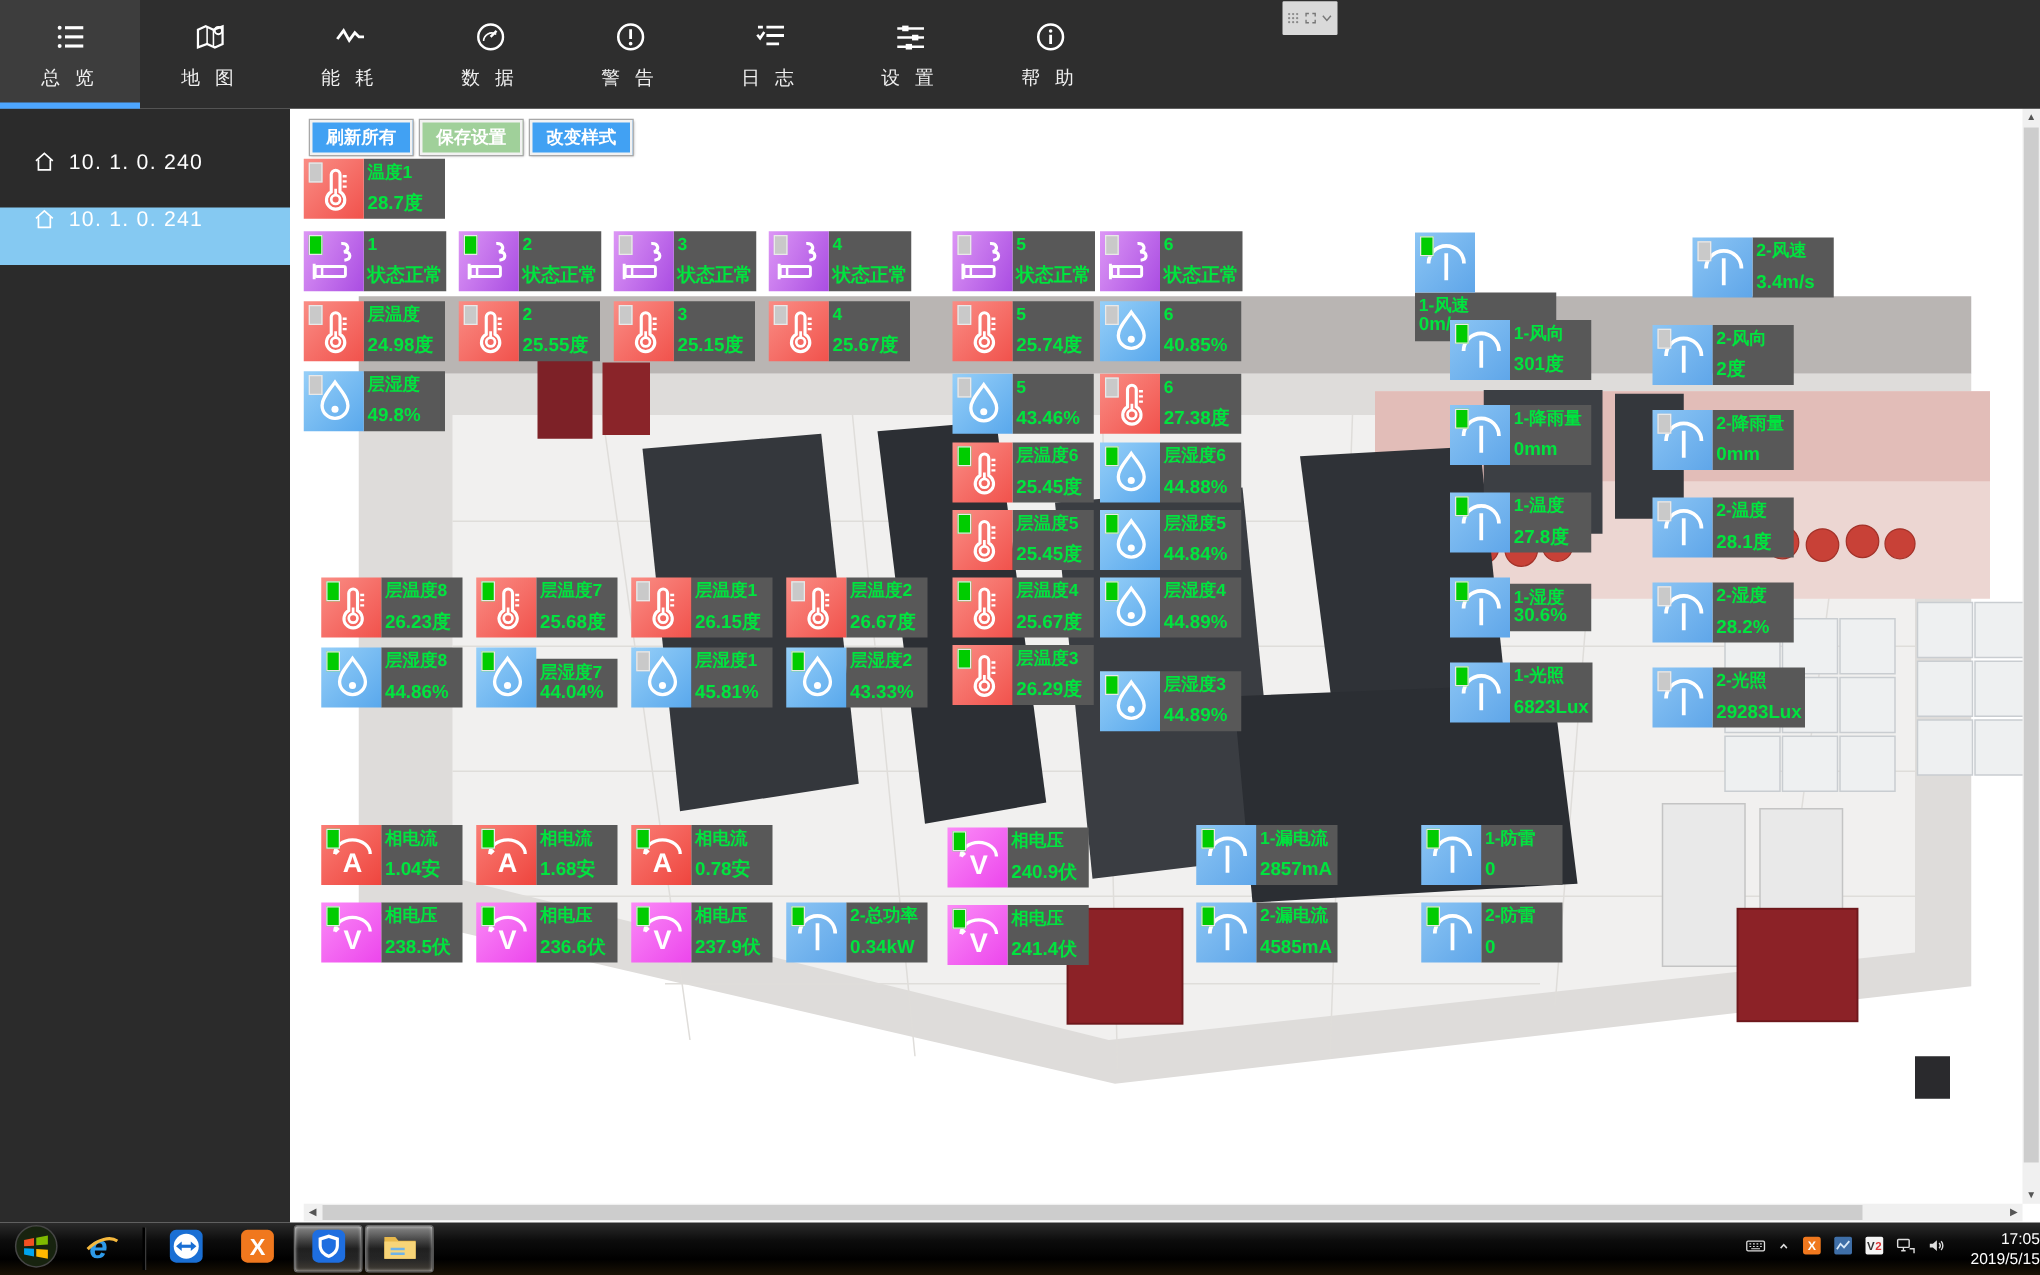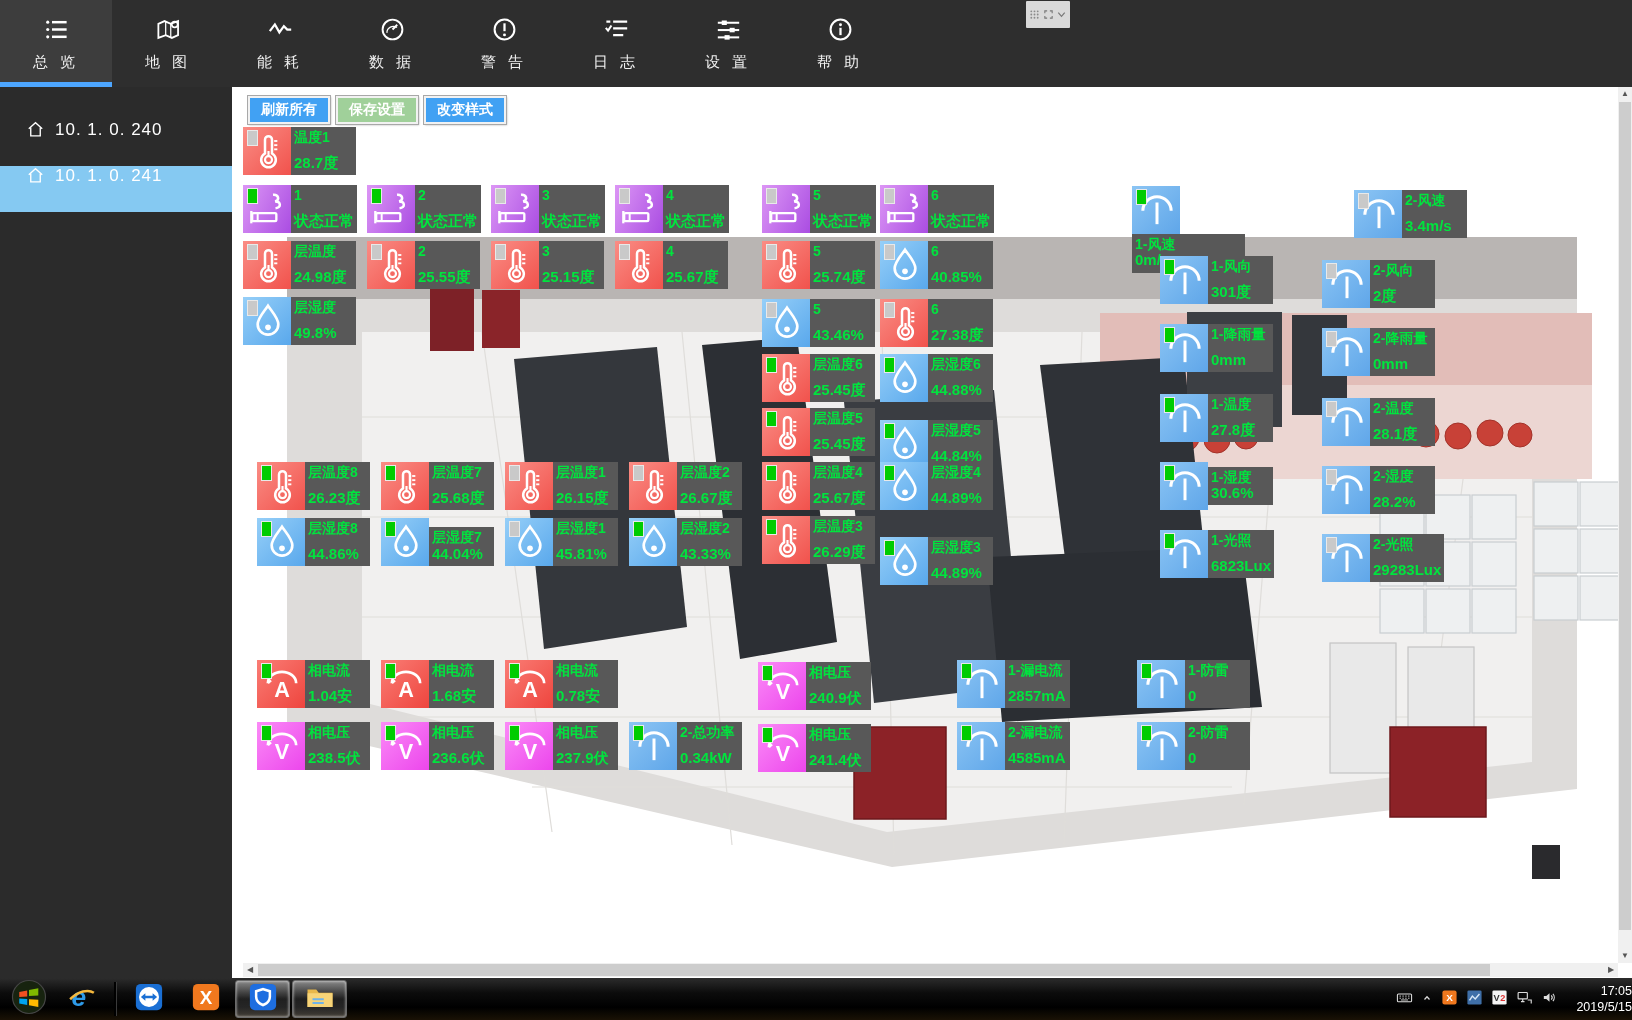--- a/index.html
+++ b/index.html
@@ -587,21 +587,21 @@
           <line x1="15.7" y1="6" x2="17.6" y2="6" stroke="#fff" stroke-width="1.1"></line>
           <line x1="15.7" y1="8.5" x2="17.6" y2="8.5" stroke="#fff" stroke-width="1.1"></line>
           <line x1="15.7" y1="11" x2="17.6" y2="11" stroke="#fff" stroke-width="1.1"></line>
         </svg>
       </div>
       <div class="blabel">
         <span class="bname">层温度5</span>
         <span class="bval">25.45度</span>
       </div>
     </div>
-    <div class="badge" style="left: 880px; top: 420px;">
+    <div class="badge" style="left: 880px; top: 408px;">
       <div class="bicon c-drop">
         <span class="ind on"></span>
         <svg viewBox="0 0 24 24">
           <path d="M12 2.8c3.2 4.6 6.2 7.6 6.2 11.2a6.2 6.2 0 11-12.4 0C5.8 10.4 8.8 7.4 12 2.8z" fill="none" stroke="#fff" stroke-width="1.6"></path>
           <circle cx="12" cy="15.8" r="1.7" fill="#fff"></circle>
         </svg>
       </div>
       <div class="blabel">
         <span class="bname">层湿度5</span>
         <span class="bval">44.84%</span>

